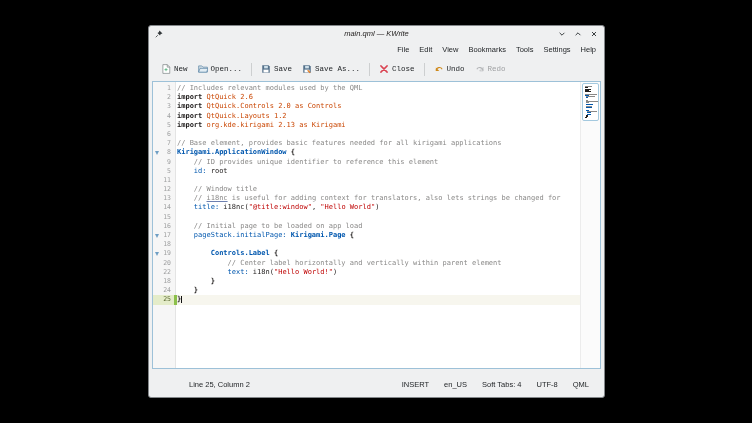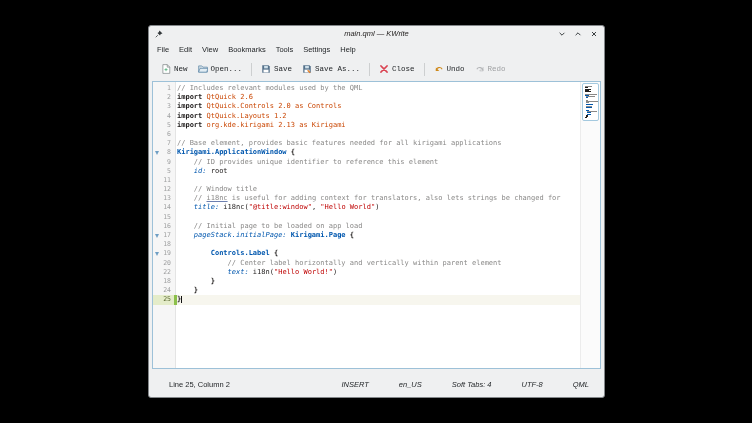--- a/index.html
+++ b/index.html
@@ -12,21 +12,21 @@
             display:flex; flex-direction:column; overflow:hidden; }
 
   
   .titlebar { height:15px; flex:0 0 auto; position:relative; display:flex; align-items:center; padding:0 6px; }
   .title { position:absolute; left:0; right:0; text-align:center; font-size:7.5px; color:#1f1c1b;font-style:italic; }
   .tb-left { display:flex; align-items:center; z-index:1; }
   .tb-right { margin-left:auto; display:flex; align-items:center; gap:8px; z-index:1; }
   .tb-right span, .tb-left span { display:flex; align-items:center; }
 
   
-  .menubar { height:16px; flex:0 0 auto; display:flex; align-items:center; padding:0 3px; }
+  .menubar { height:16px; flex:0 0 auto; display:flex; align-items:center; padding:0 3px;justify-content:flex-end; }
   .menu-item { font-size:7.5px; color:#232629; padding:2px 5px; border-radius:2px; }
 
   
   .toolbar { height:24px; flex:0 0 auto; display:flex; align-items:center; padding:0 7px;font-family:Liberation Mono, monospace; }
   .tbtn { display:flex; align-items:center; gap:3px; padding:2px 5px; font-size:7.5px;
           color:#232629; border-radius:2px; white-space:nowrap; }
   .tbtn.disabled { color:#9fa1a3; }
   .tbtn.disabled svg path { stroke:#b4b6b8 !important; fill:none; }
   .ticon { display:flex; align-items:center; }
   .tsep { width:1px; height:13px; background:#cdcfd0; margin:0 4px; flex:0 0 auto; }
@@ -49,36 +49,36 @@
   .txt { flex:1; white-space:pre; color:#1f1c1b; }
   .row.cur .txt { background:#f7f6ee; }
   .caret { display:inline-block; width:1px; height:7.5px; background:#111; vertical-align:text-bottom; }
 
   
   .c  { color:#898887; }
   .cu { color:#898887; text-decoration:underline; text-decoration-color:#6d7fb0; }
   .k  { color:#1f1c1b; font-weight:bold; }
   .m  { color:#ca4704; }
   .t  { color:#0057ae; font-weight:bold; }
-  .p  { color:#0057ae;font-style:italic; }
+  .p  { color:#0057ae; }
   .s  { color:#bf0303; }
   .x  { color:#1f1c1b; }
   .b  { color:#1f1c1b; font-weight:bold; }
 
   
   .minimap { position:absolute; right:0; top:0; bottom:0; width:20px; background:#fbfbfb;
              border-left:1px solid #ececec; }
   .mini-view { position:absolute; left:1px; right:1px; top:1px; height:38px;
                border:1px solid #a4c9df; border-radius:2px; background:#fff; padding:2px 2px; overflow:hidden; }
   .mini-bar { height:1px; margin-bottom:0.25px; }
 
   
   .statusbar { height:26px; flex:0 0 auto; display:flex; align-items:center;
-               padding:0 12px 0 17px; font-size:7.5px; color:#232629; }
-  .status-right { margin-left:auto; display:flex; gap:24px; align-items:center;font-style:italic; }
+               padding:0 12px 0 17px; font-size:7.5px; color:#232629;margin-left:20px; }
+  .status-right { margin-left:auto; display:flex; gap:9px; align-items:center; }
   .status-item { padding:2px 3px; border-radius:2px; white-space:nowrap; }
 </style>
 </head>
 <body>
 
 <div class="stage">
   <div class="window">
 
     <div class="titlebar">
       <div class="tb-left">

